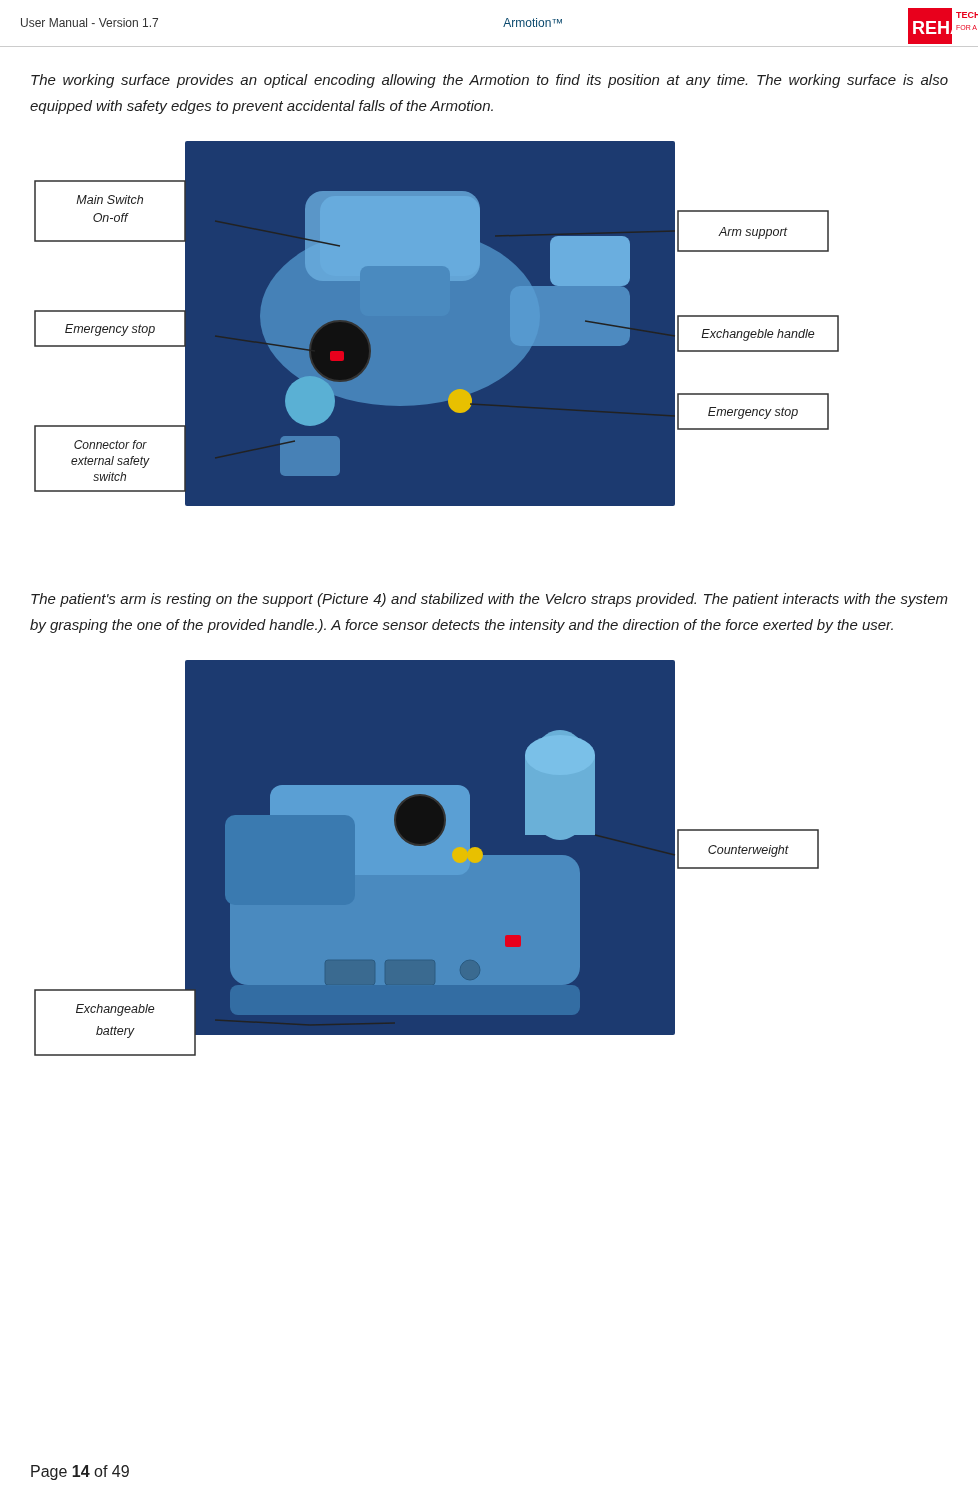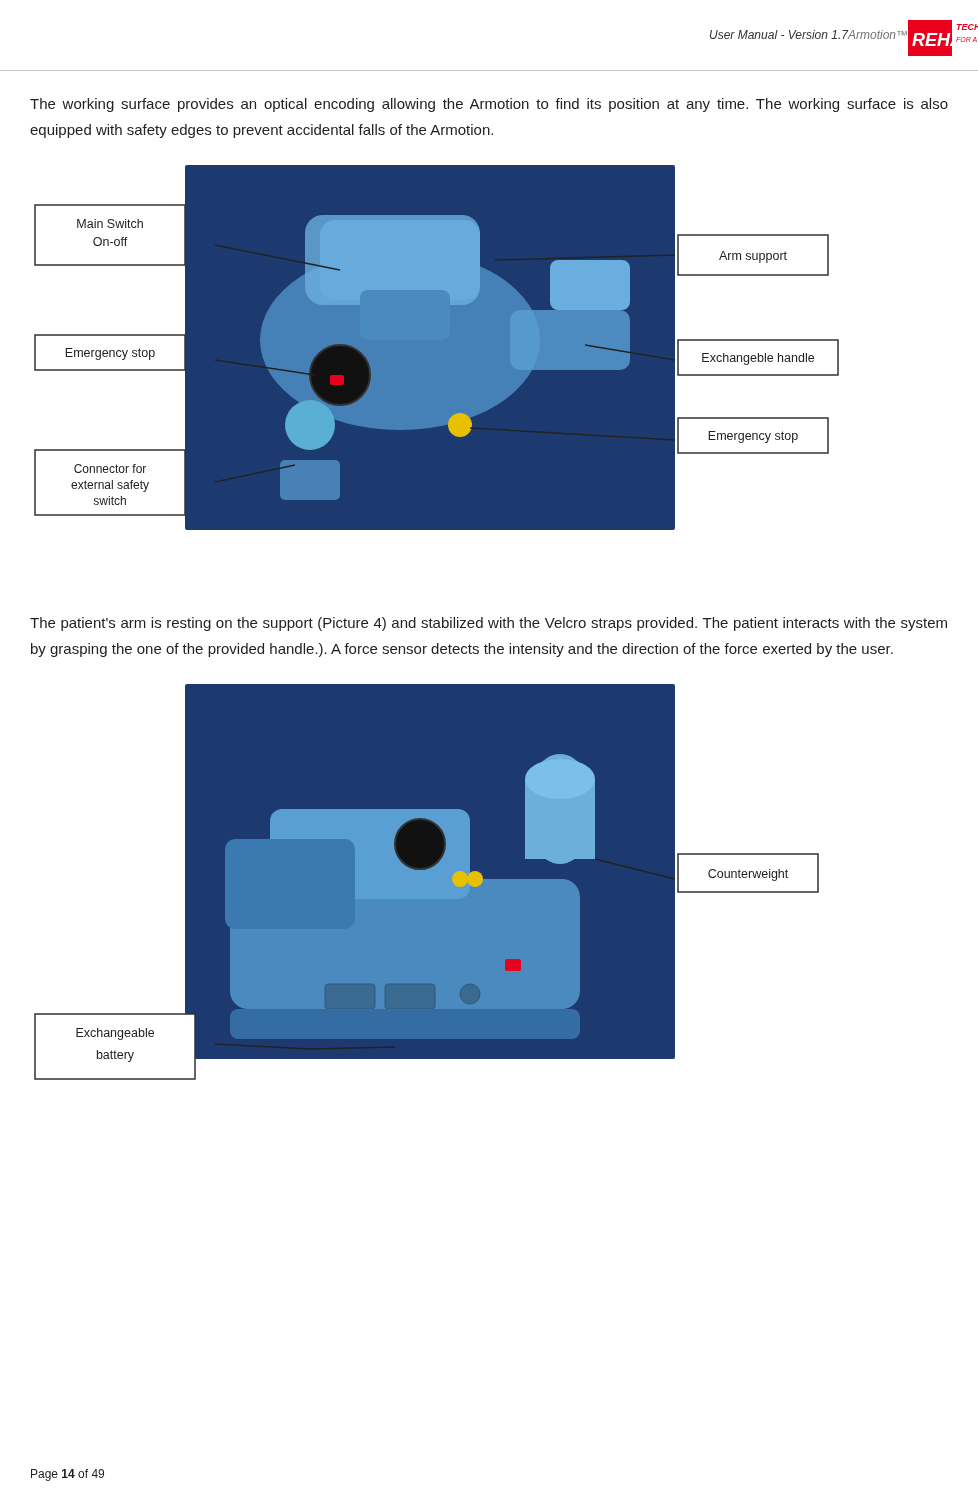--- a/index.html
+++ b/index.html
@@ -8,42 +8,42 @@
       background: #fff;
       width: 978px;
       min-height: 1501px;
       position: relative;
       font-size: 14px;
       color: #222;
     }
 
     .header {
       display: flex;
-      justify-content: flex-end;
+      justify-content: space-between;
       align-items: center;
-      padding: 20px 20px;
+      padding: 8px 20px;
       border-bottom: 1px solid #ccc;
-      font-style: italic;
     }
     .header-title {
       font-size: 12px;
       color: #333;
     }
     .header-center {
       font-size: 12px;
-      color: #737373;
+      color: #0c4a6e;
     }
     .header-logo {
       display: flex;
       flex-direction: column;
       align-items: flex-end;
     }
 
     .main-content {
       padding: 20px 30px;
+      font-style: italic;
     }
 
     .paragraph {
       font-size: 15px;
       line-height: 1.7;
       margin-bottom: 18px;
       text-align: justify;
     }
 
     .diagram-container {
@@ -188,16 +188,16 @@
       <line x1="185" y1="365" x2="280" y2="370" stroke="#222" stroke-width="1.5"></line>
       <rect x="5" y="335" width="160" height="65" fill="white" stroke="#333" stroke-width="1.5"></rect>
       <text x="85" y="358" text-anchor="middle" font-size="12.5" font-family="Arial" fill="#222">Exchangeable</text>
       <text x="85" y="380" text-anchor="middle" font-size="12.5" font-family="Arial" fill="#222">battery</text>
     </svg>
   </div>
 
 </div>
 
 <div style="position:absolute; bottom:20px; left:30px;">
-  <span style="font-size:12px;">
+  <span style="font-size:16px;">
     Page <strong>14</strong><span> of </span><span>49</span>
   </span>
 </div>
 
 </body></html>

